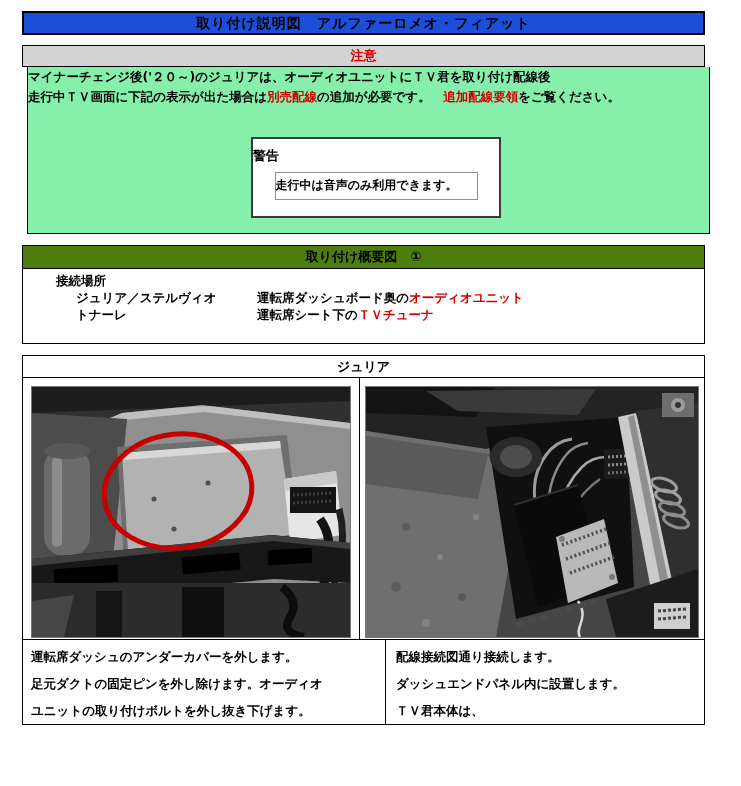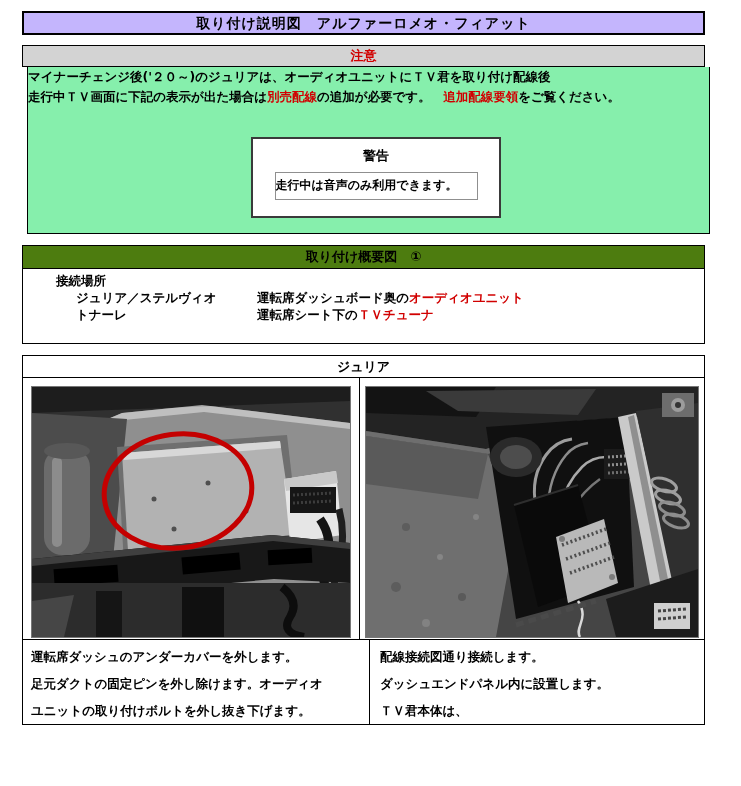--- a/index.html
+++ b/index.html
@@ -2,36 +2,36 @@
 <html><head>
 <meta charset="utf-8">
 <style>
   html,body{margin:0;padding:0;background:#fff;}
   .page{position:relative;width:741px;height:786px;background:#ffffff;overflow:hidden;
         font-family:"DejaVu Sans","Liberation Sans",sans-serif;color:#000;}
   .red{color:#d10000;}
 
   
   .title-bar{position:absolute;left:22px;top:11px;width:679px;height:20px;
-    background:#c4b5fd;border:2px solid #000;text-align:center;
+    background:#1d4ed8;border:2px solid #000;text-align:center;
     font-size:14px;font-weight:bold;line-height:20px;letter-spacing:1px;}
 
   
   .notice-bar{position:absolute;left:22px;top:45px;width:681px;height:20px;
     background:#d3d3d3;border:1px solid #000;text-align:center;
     font-size:13px;font-weight:bold;line-height:20px;}
   .notice-body{position:absolute;left:27px;top:67px;width:681px;height:166px;
     background:#86efac;border:1px solid #000;border-top:none;font-size:12.5px;font-weight:bold;}
   .notice-body p{margin:0;white-space:nowrap;line-height:20px;}
   .nl1{margin:8px 0 0 15px;}
   .nl2{margin:0 0 0 5px;}
 
   .warn-box{position:absolute;left:223px;top:70px;width:246px;height:77px;
     border:2px solid #3a3a3a;background:#fff;}
-  .warn-title{margin-top:8px;text-align:center;font-size:13px;font-weight:bold;}
+  .warn-title{margin-top:8px;font-size:13px;font-weight:bold;}
   .warn-msg-box{margin:7px auto 0;width:201px;height:26px;border:1px solid #8f8f8f;
     font-size:12px;font-weight:bold;line-height:25px;white-space:nowrap;}
 
   
   .overview-bar{position:absolute;left:22px;top:245px;width:681px;height:22px;
     background:#4d7c0f;border:1px solid #000;text-align:center;
     font-size:13px;font-weight:bold;line-height:22px;}
   .overview-body{position:absolute;left:22px;top:269px;width:681px;height:74px;
     background:#fff;border:1px solid #000;border-top:none;
     font-size:12.5px;font-weight:bold;}
@@ -43,21 +43,21 @@
   .giulia{position:absolute;left:22px;top:355px;width:681px;height:368px;
     border:1px solid #000;background:#fff;display:flex;flex-direction:column;}
   .giulia-header{height:21px;border-bottom:1px solid #000;text-align:center;
     font-size:13px;font-weight:bold;line-height:21px;}
   .photo-row{display:flex;height:265px;}
   .photo-cell-left{width:336px;border-right:1px solid #000;display:flex;
     align-items:flex-start;justify-content:center;}
   .photo-cell-right{flex:1;display:flex;align-items:flex-start;justify-content:center;}
   .photo-frame{margin-top:8px;line-height:0;border:1px solid #777;}
   .caption-row{display:flex;flex:1;border-top:1px solid #000;}
-  .caption-left{width:336px;border-right:1px solid #000;padding:3px 2px 0 8px;}
+  .caption-left{width:336px;border-right:1px solid #000;padding:3px 18px 0 8px;}
   .caption-right{flex:1;padding:3px 2px 0 10px;}
   .caption-row p{margin:0;font-size:12.5px;font-weight:bold;line-height:27px;white-space:nowrap;}
 </style>
 </head>
 <body>
 
 <div class="page">
 
   <div class="title-bar">取り付け説明図　アルファーロメオ・フィアット</div>
 

